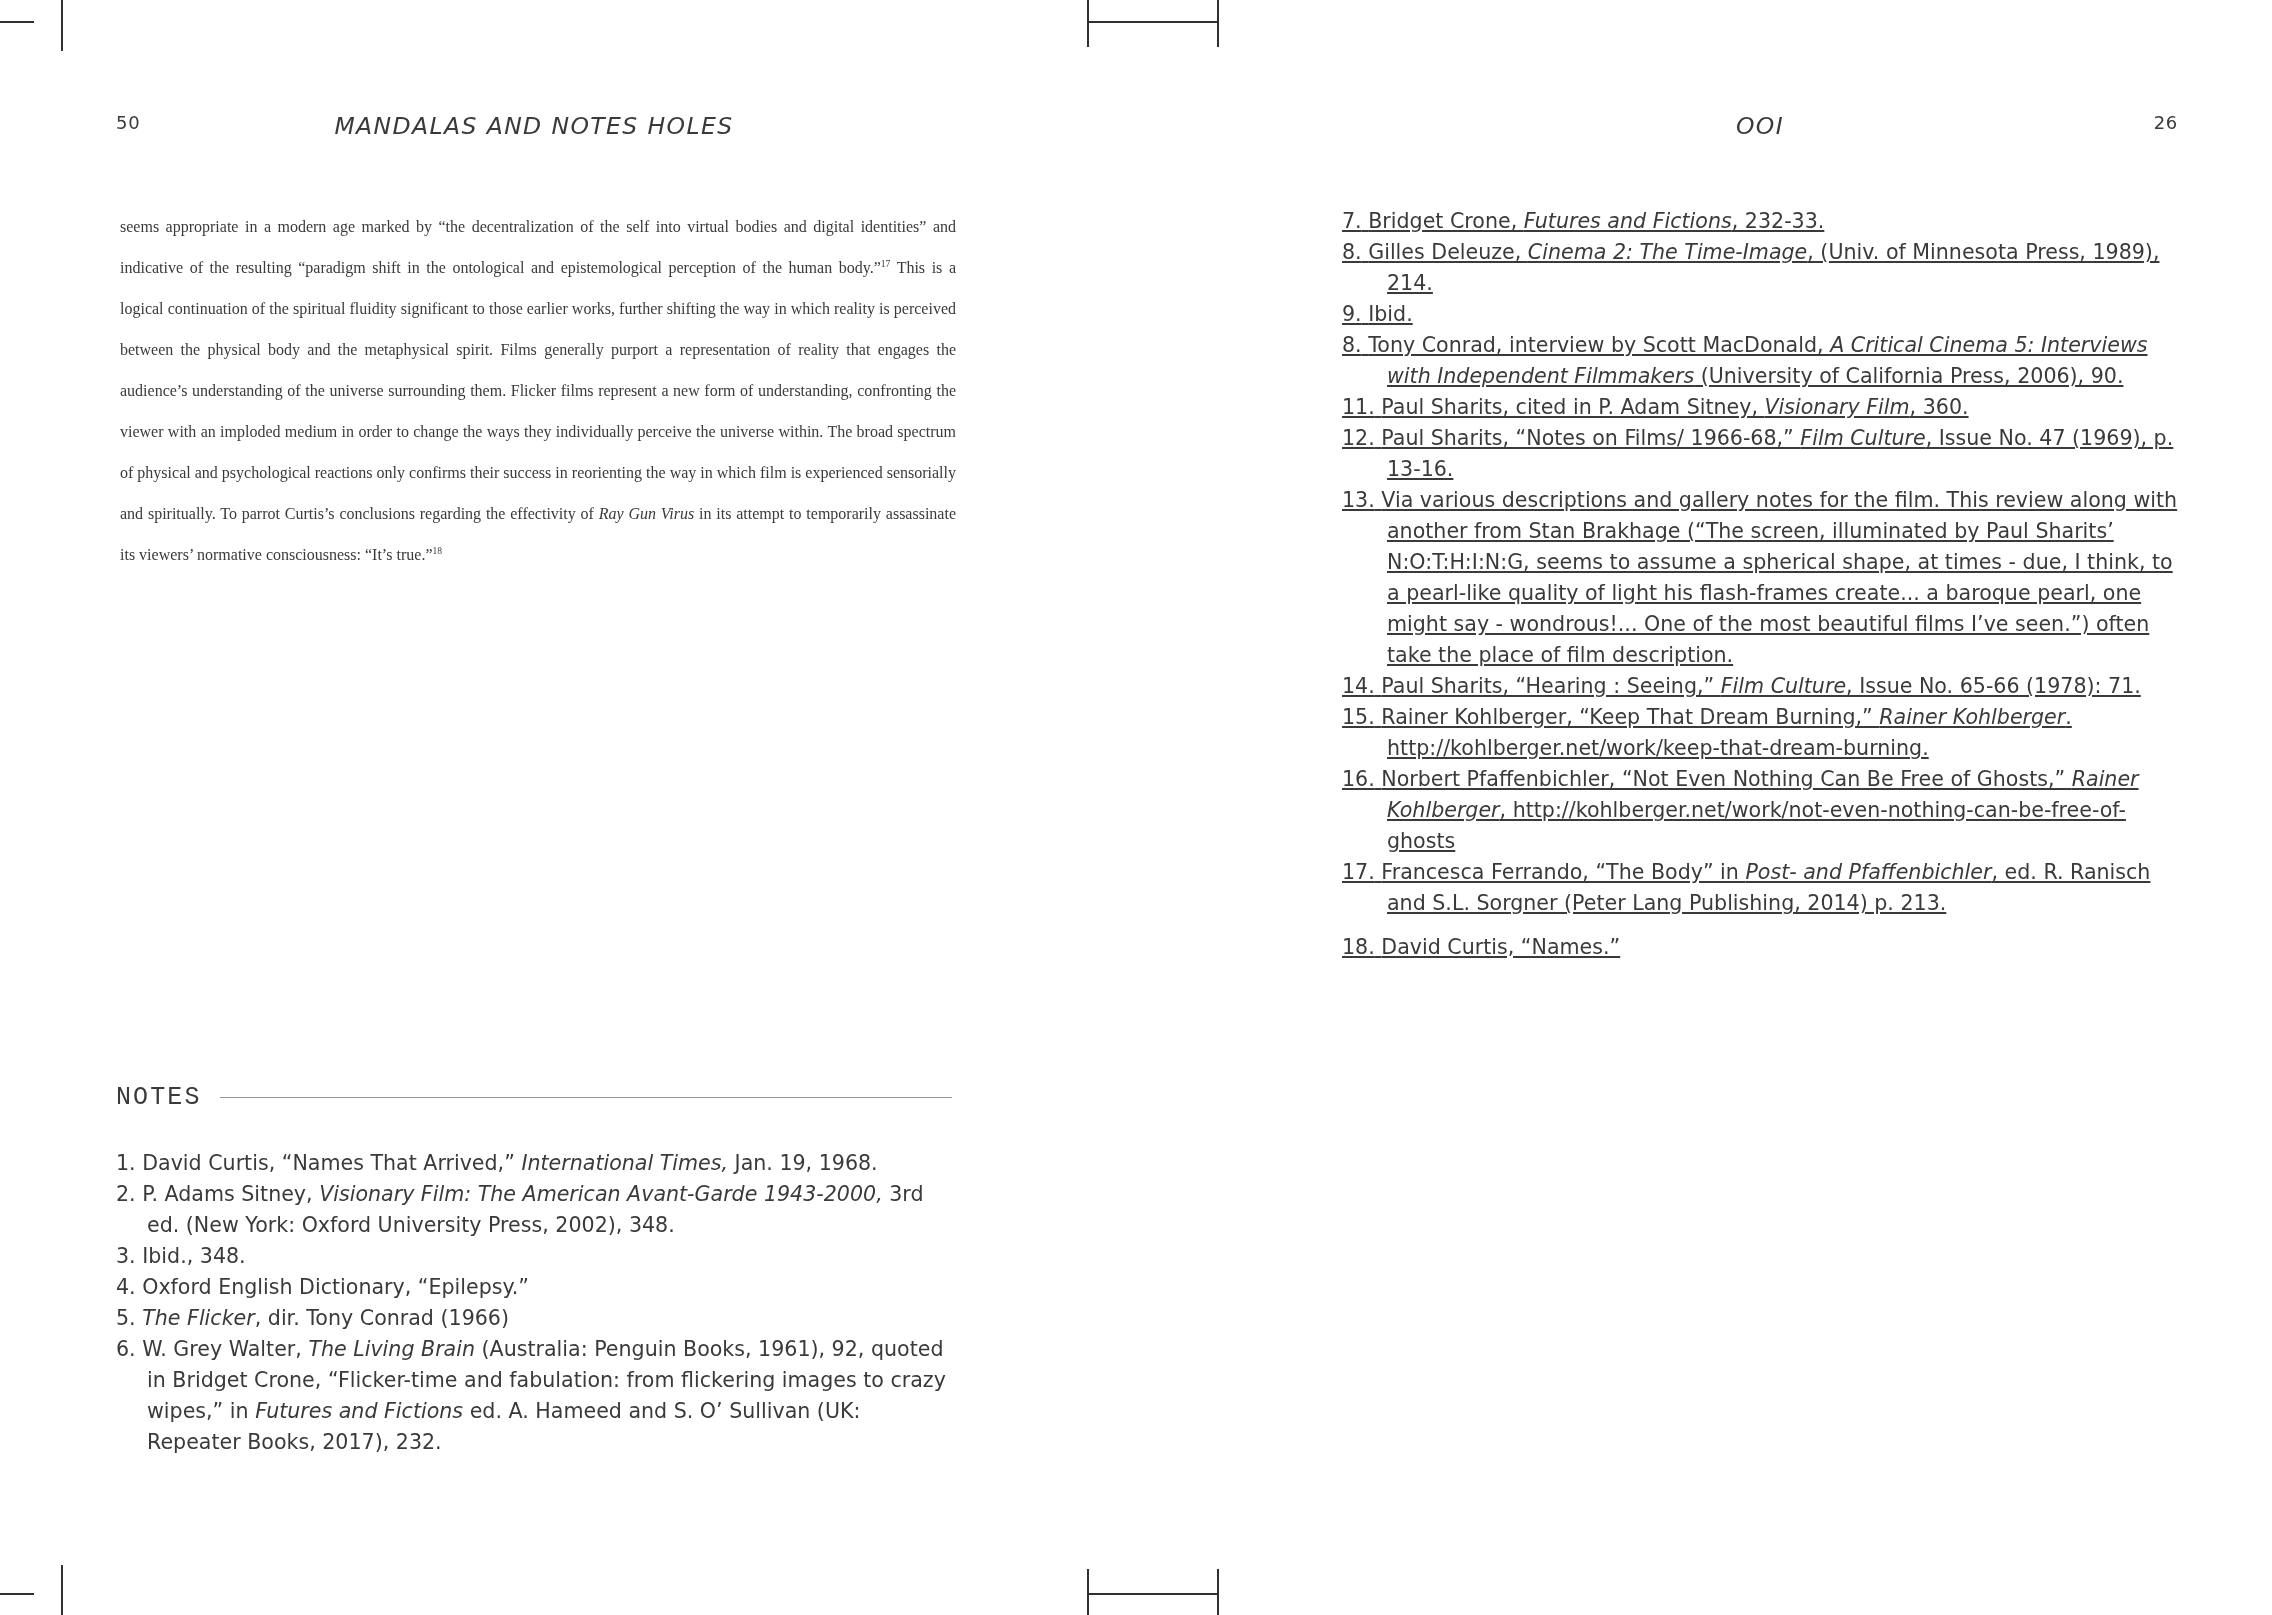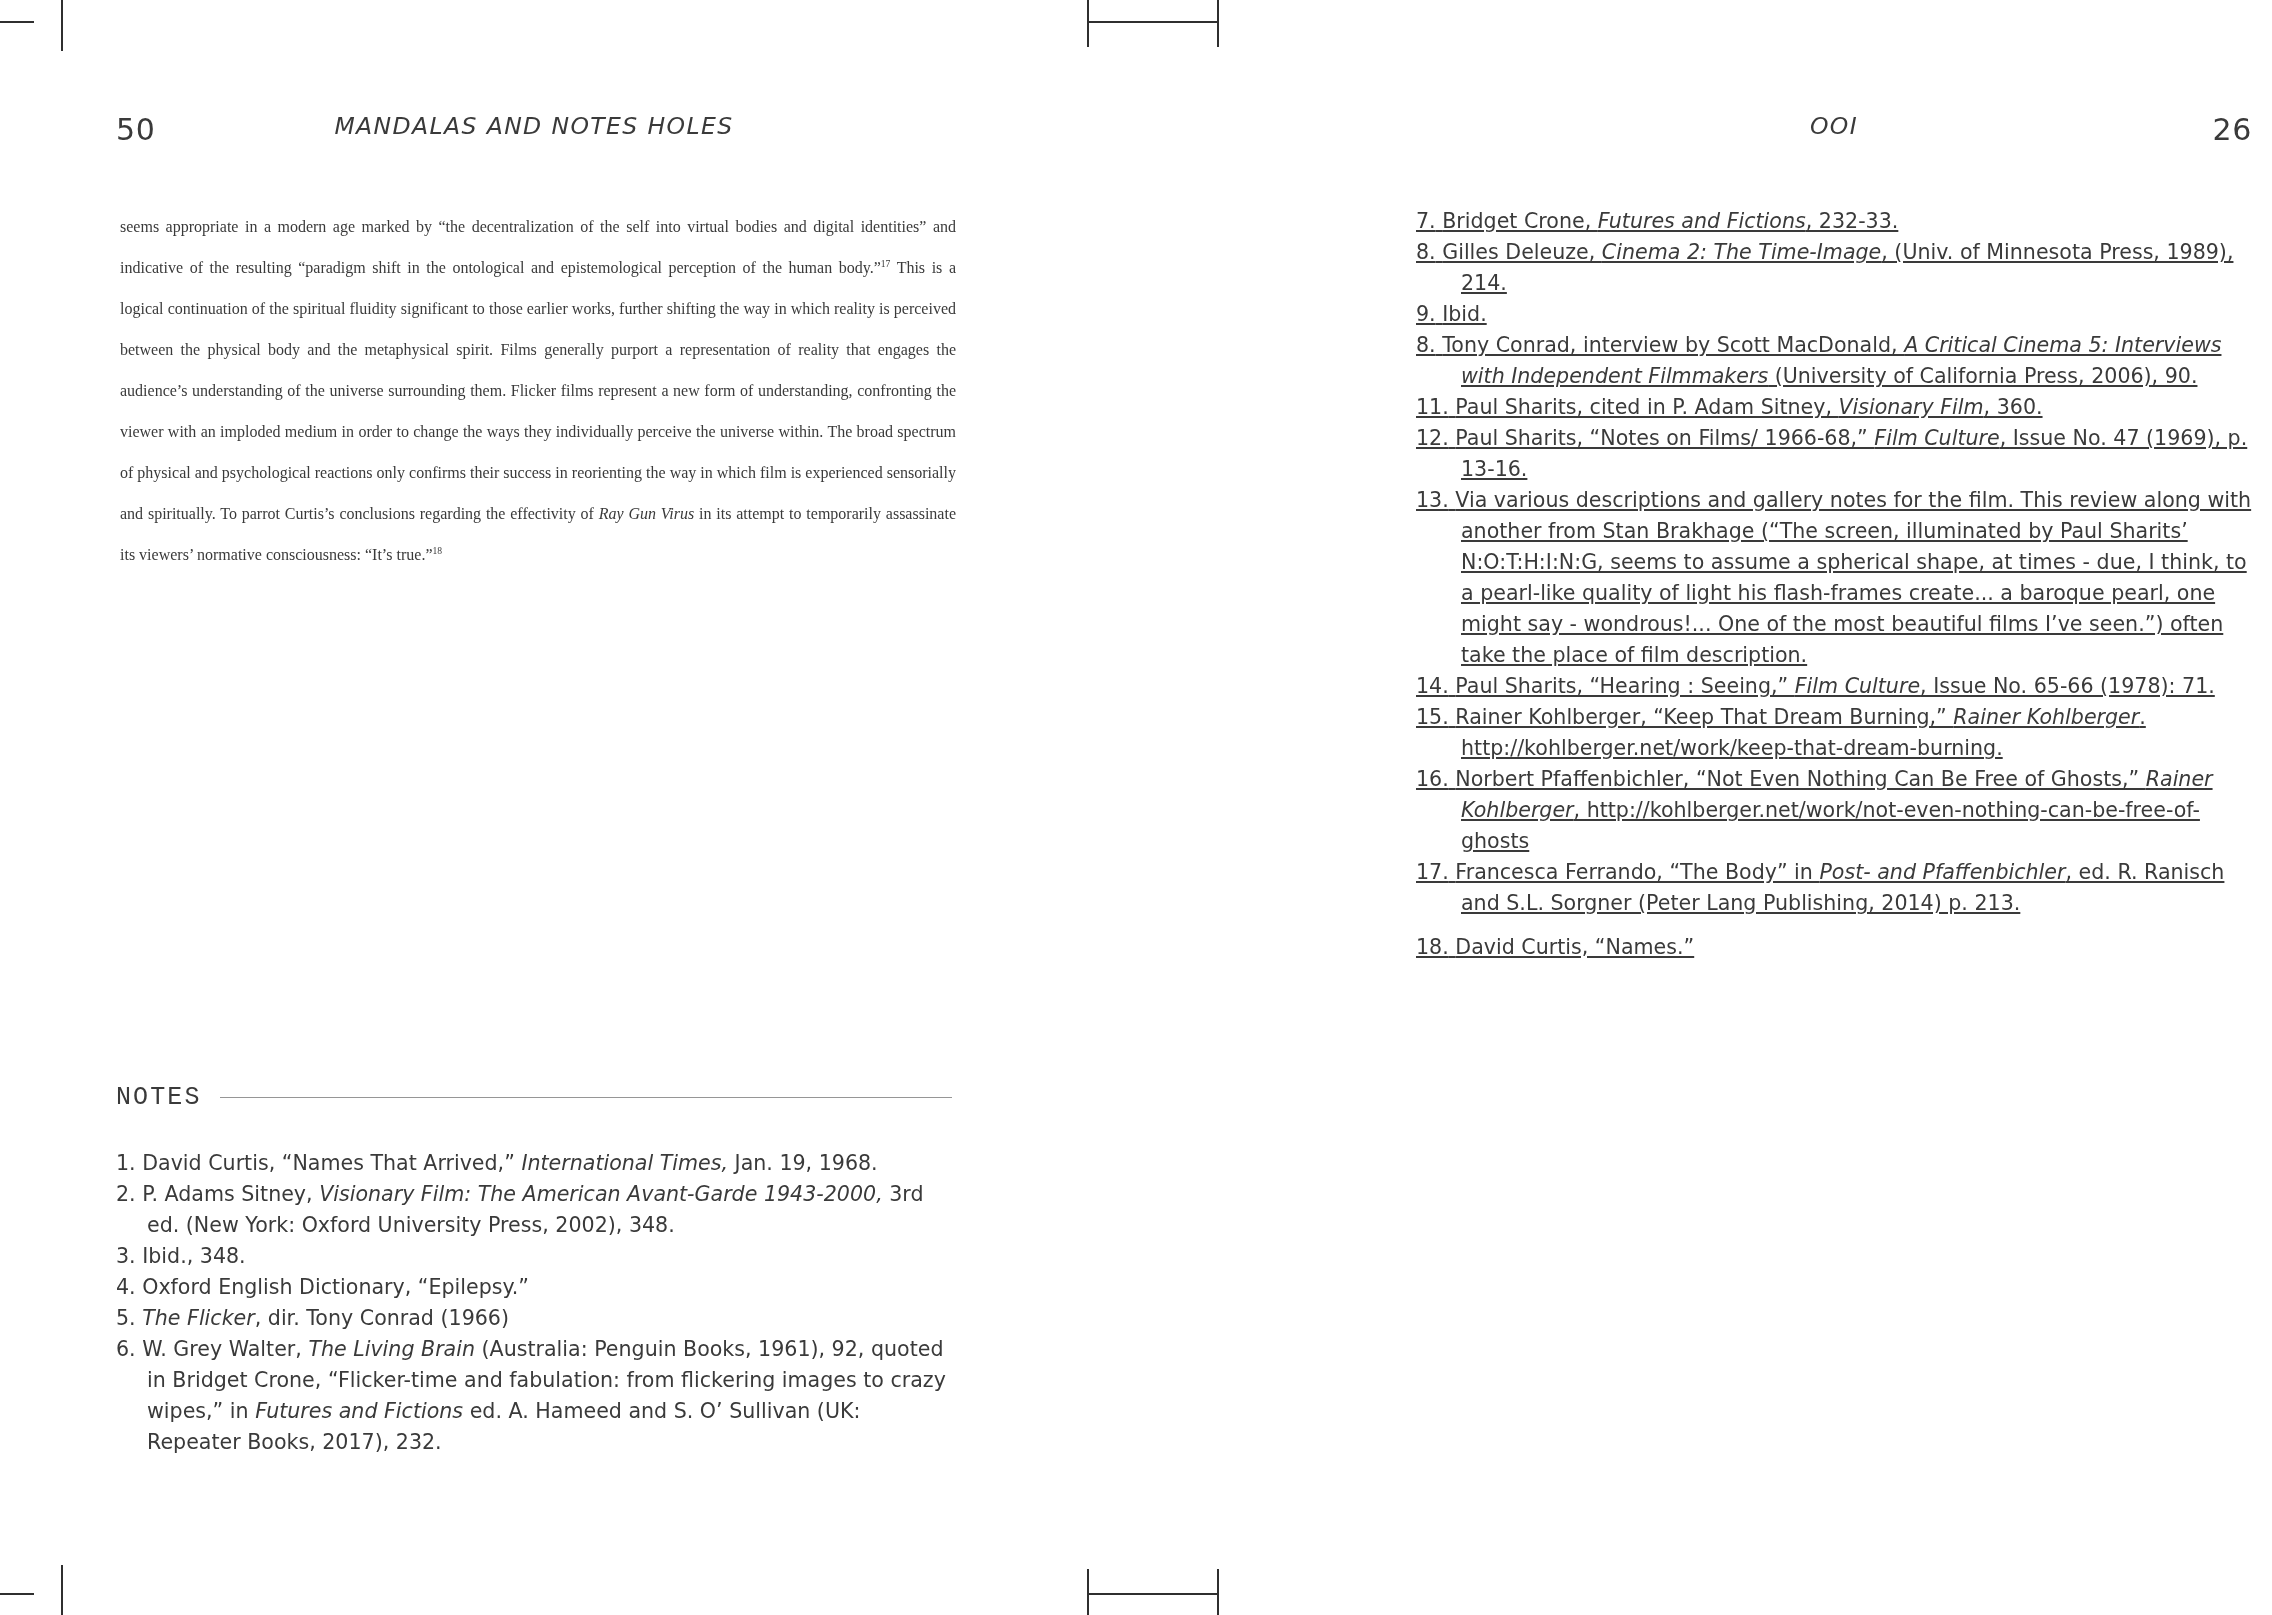--- a/index.html
+++ b/index.html
@@ -23,26 +23,26 @@
   .cm-tc-h { left: 1087px; top: 21px;    width: 131px; height: 2.1px; }
   .cm-bl-v { left: 61px;   top: 1565px;  width: 2.1px;   height: 51px; }
   .cm-bl-h { left: 0;      top: 1593px;  width: 34px;  height: 2.1px; }
   .cm-bc-l { left: 1087px; top: 1569px;  width: 2.1px;   height: 47px; }
   .cm-bc-r { left: 1217px; top: 1569px;  width: 2.1px;   height: 47px; }
   .cm-bc-h { left: 1087px; top: 1593px;  width: 131px; height: 2.1px; }
 
   
   .page { position: absolute; top: 0; width: 836px; height: 1616px; }
   .page-left  { left: 116px; }
-  .page-right { left: 1416px; }
+  .page-right { left: 1342px; }
 
   .pg-header { position: absolute; top: 112px; left: 0; width: 100%; height: 33px; }
   .pg-num {
     position: absolute; top: 0;
-    font-size: 30px; letter-spacing: 0.7px;
+    font-size: 18px; letter-spacing: 0.7px;
   }
   .pg-num-outer-left  { left: 0; }
   .pg-num-outer-right { right: 0; }
   .run-head {
     width: 100%; text-align: center;
     font-style: italic;
     font-size: 23.5px; letter-spacing: 1.4px;
   }
 
   

